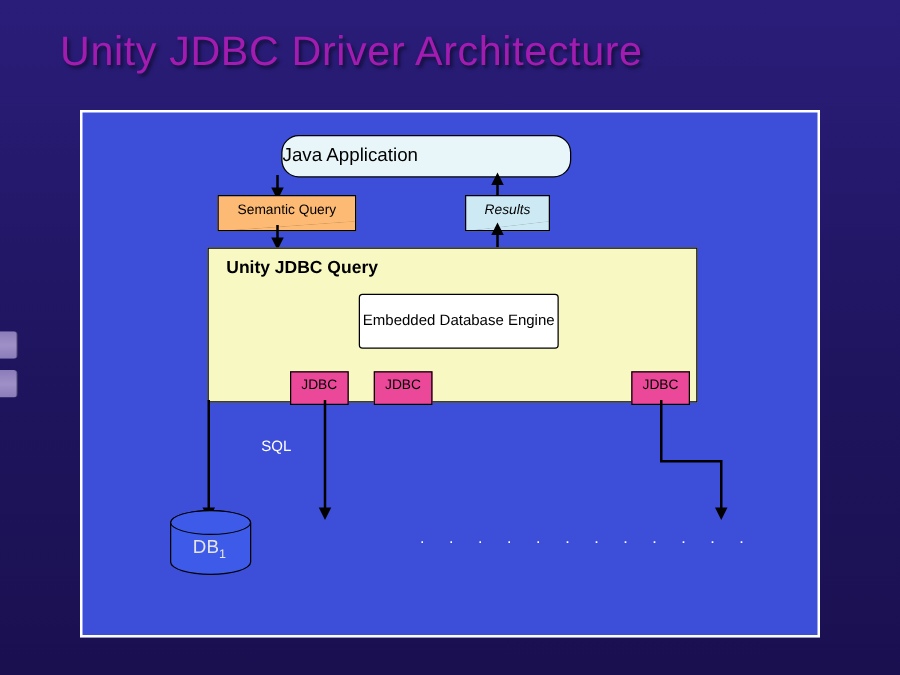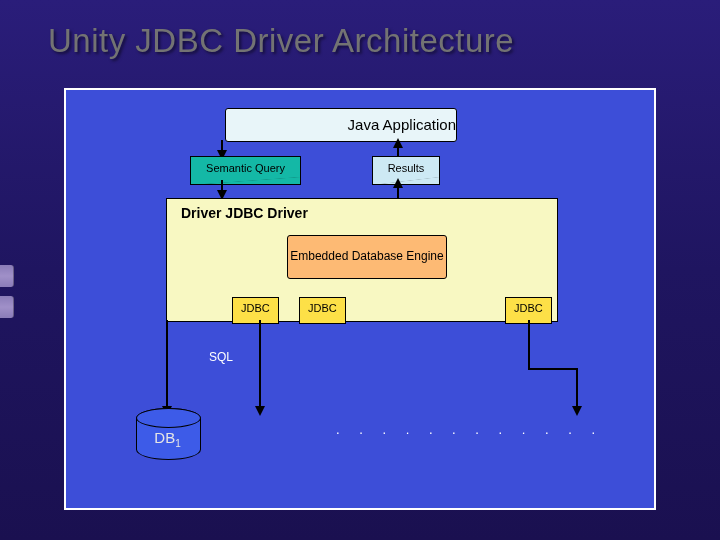--- a/index.html
+++ b/index.html
@@ -10,43 +10,43 @@
   background: linear-gradient(to bottom, #2a1d7a 0%, #1f1560 50%, #1a1050 100%);
   font-family: Verdana, Arial, sans-serif;
   overflow: hidden;
   position: relative;
 }
 .title {
   position: absolute;
   top: 22px;
   left: 48px;
   font-size: 33px;
-  color: #737373;
+  color: #a21caf;
   text-shadow: 2px 2px 3px rgba(0,0,0,0.5);
   letter-spacing: 0.5px;
 }
 .diagram-frame {
   position: absolute;
   top: 88px;
   left: 64px;
   width: 588px;
   height: 418px;
   border: 2px solid #fff;
   background: #3d4ed8;
 }
 .java-app {
   position: absolute;
   top: 18px;
   left: 159px;
   width: 230px;
   height: 32px;
   background: #e8f5f9;
   border: 1px solid #000;
-  border-radius: 3px;
-  text-align: right;
+  border-radius: 14px;
+  text-align: left;
   line-height: 32px;
   font-size: 15px;
   color: #000;
 }
 .flag-label {
   position: absolute;
   border: 1px solid #000;
   font-size: 11px;
   color: #000;
   padding: 5px 8px 10px 8px;
@@ -58,28 +58,28 @@
   bottom: -1px;
   left: -1px;
   right: -1px;
   height: 8px;
   background: linear-gradient(to top left, transparent 47%, rgba(0,0,0,0.15) 50%, transparent 53%);
 }
 .semantic-query {
   top: 66px;
   left: 108px;
   width: 93px;
-  background: #14b8a6;
-  margin-left: 16px;
+  background: #fdba74;
 }
 .results {
   top: 66px;
   left: 306px;
   width: 50px;
   background: #cde9f4;
+  font-style: italic;
 }
 .driver-box {
   position: absolute;
   top: 108px;
   left: 100px;
   width: 390px;
   height: 122px;
   background: #f8f8c2;
   border: 1px solid #000;
 }
@@ -90,35 +90,35 @@
   font-size: 14px;
   font-weight: bold;
   color: #000;
 }
 .embedded-engine {
   position: absolute;
   top: 36px;
   left: 120px;
   width: 158px;
   height: 42px;
-  background: #fdba74;
+  background: #ffffff;
   border: 1px solid #000;
   border-radius: 3px;
   font-size: 12px;
   text-align: center;
   color: #000;
   display: flex;
   align-items: center;
   justify-content: center;
   line-height: 1.3;
 }
 .jdbc-label {
   position: absolute;
   border: 1px solid #000;
-  background: #fde047;
+  background: #ec4899;
   font-size: 11px;
   padding: 4px 8px 9px 8px;
   color: #000;
   text-align: center;
 }
 .jdbc1 { top: 98px; left: 65px; }
 .jdbc2 { top: 98px; left: 132px; }
 .jdbc3 { top: 98px; left: 338px; }
 .arrow {
   position: absolute;
@@ -222,21 +222,21 @@
 
   <div class="flag-label semantic-query">Semantic Query</div>
   <div class="flag-label results">Results</div>
 
   <div class="line-v" style="top:90px;left:155px;height:12px"></div>
   <div class="arrow arrow-down" style="top:100px;left:151px"></div>
   <div class="line-v" style="top:96px;left:331px;height:12px"></div>
   <div class="arrow arrow-up" style="top:88px;left:327px"></div>
 
   <div class="driver-box">
-    <div class="driver-title">Driver JDBC Driver</div>
+    <div class="driver-title">Unity JDBC Query</div>
     <div class="embedded-engine">Embedded Database Engine</div>
     <div class="jdbc-label jdbc1">JDBC</div>
     <div class="jdbc-label jdbc2">JDBC</div>
     <div class="jdbc-label jdbc3">JDBC</div>
   </div>
 
   <div style="position:absolute;top:230px;left:100px;width:2px;height:90px;background:#000"></div>
   <div class="arrow arrow-down" style="top:316px;left:96px"></div>
 
   <div style="position:absolute;top:230px;left:193px;width:2px;height:90px;background:#000"></div>

